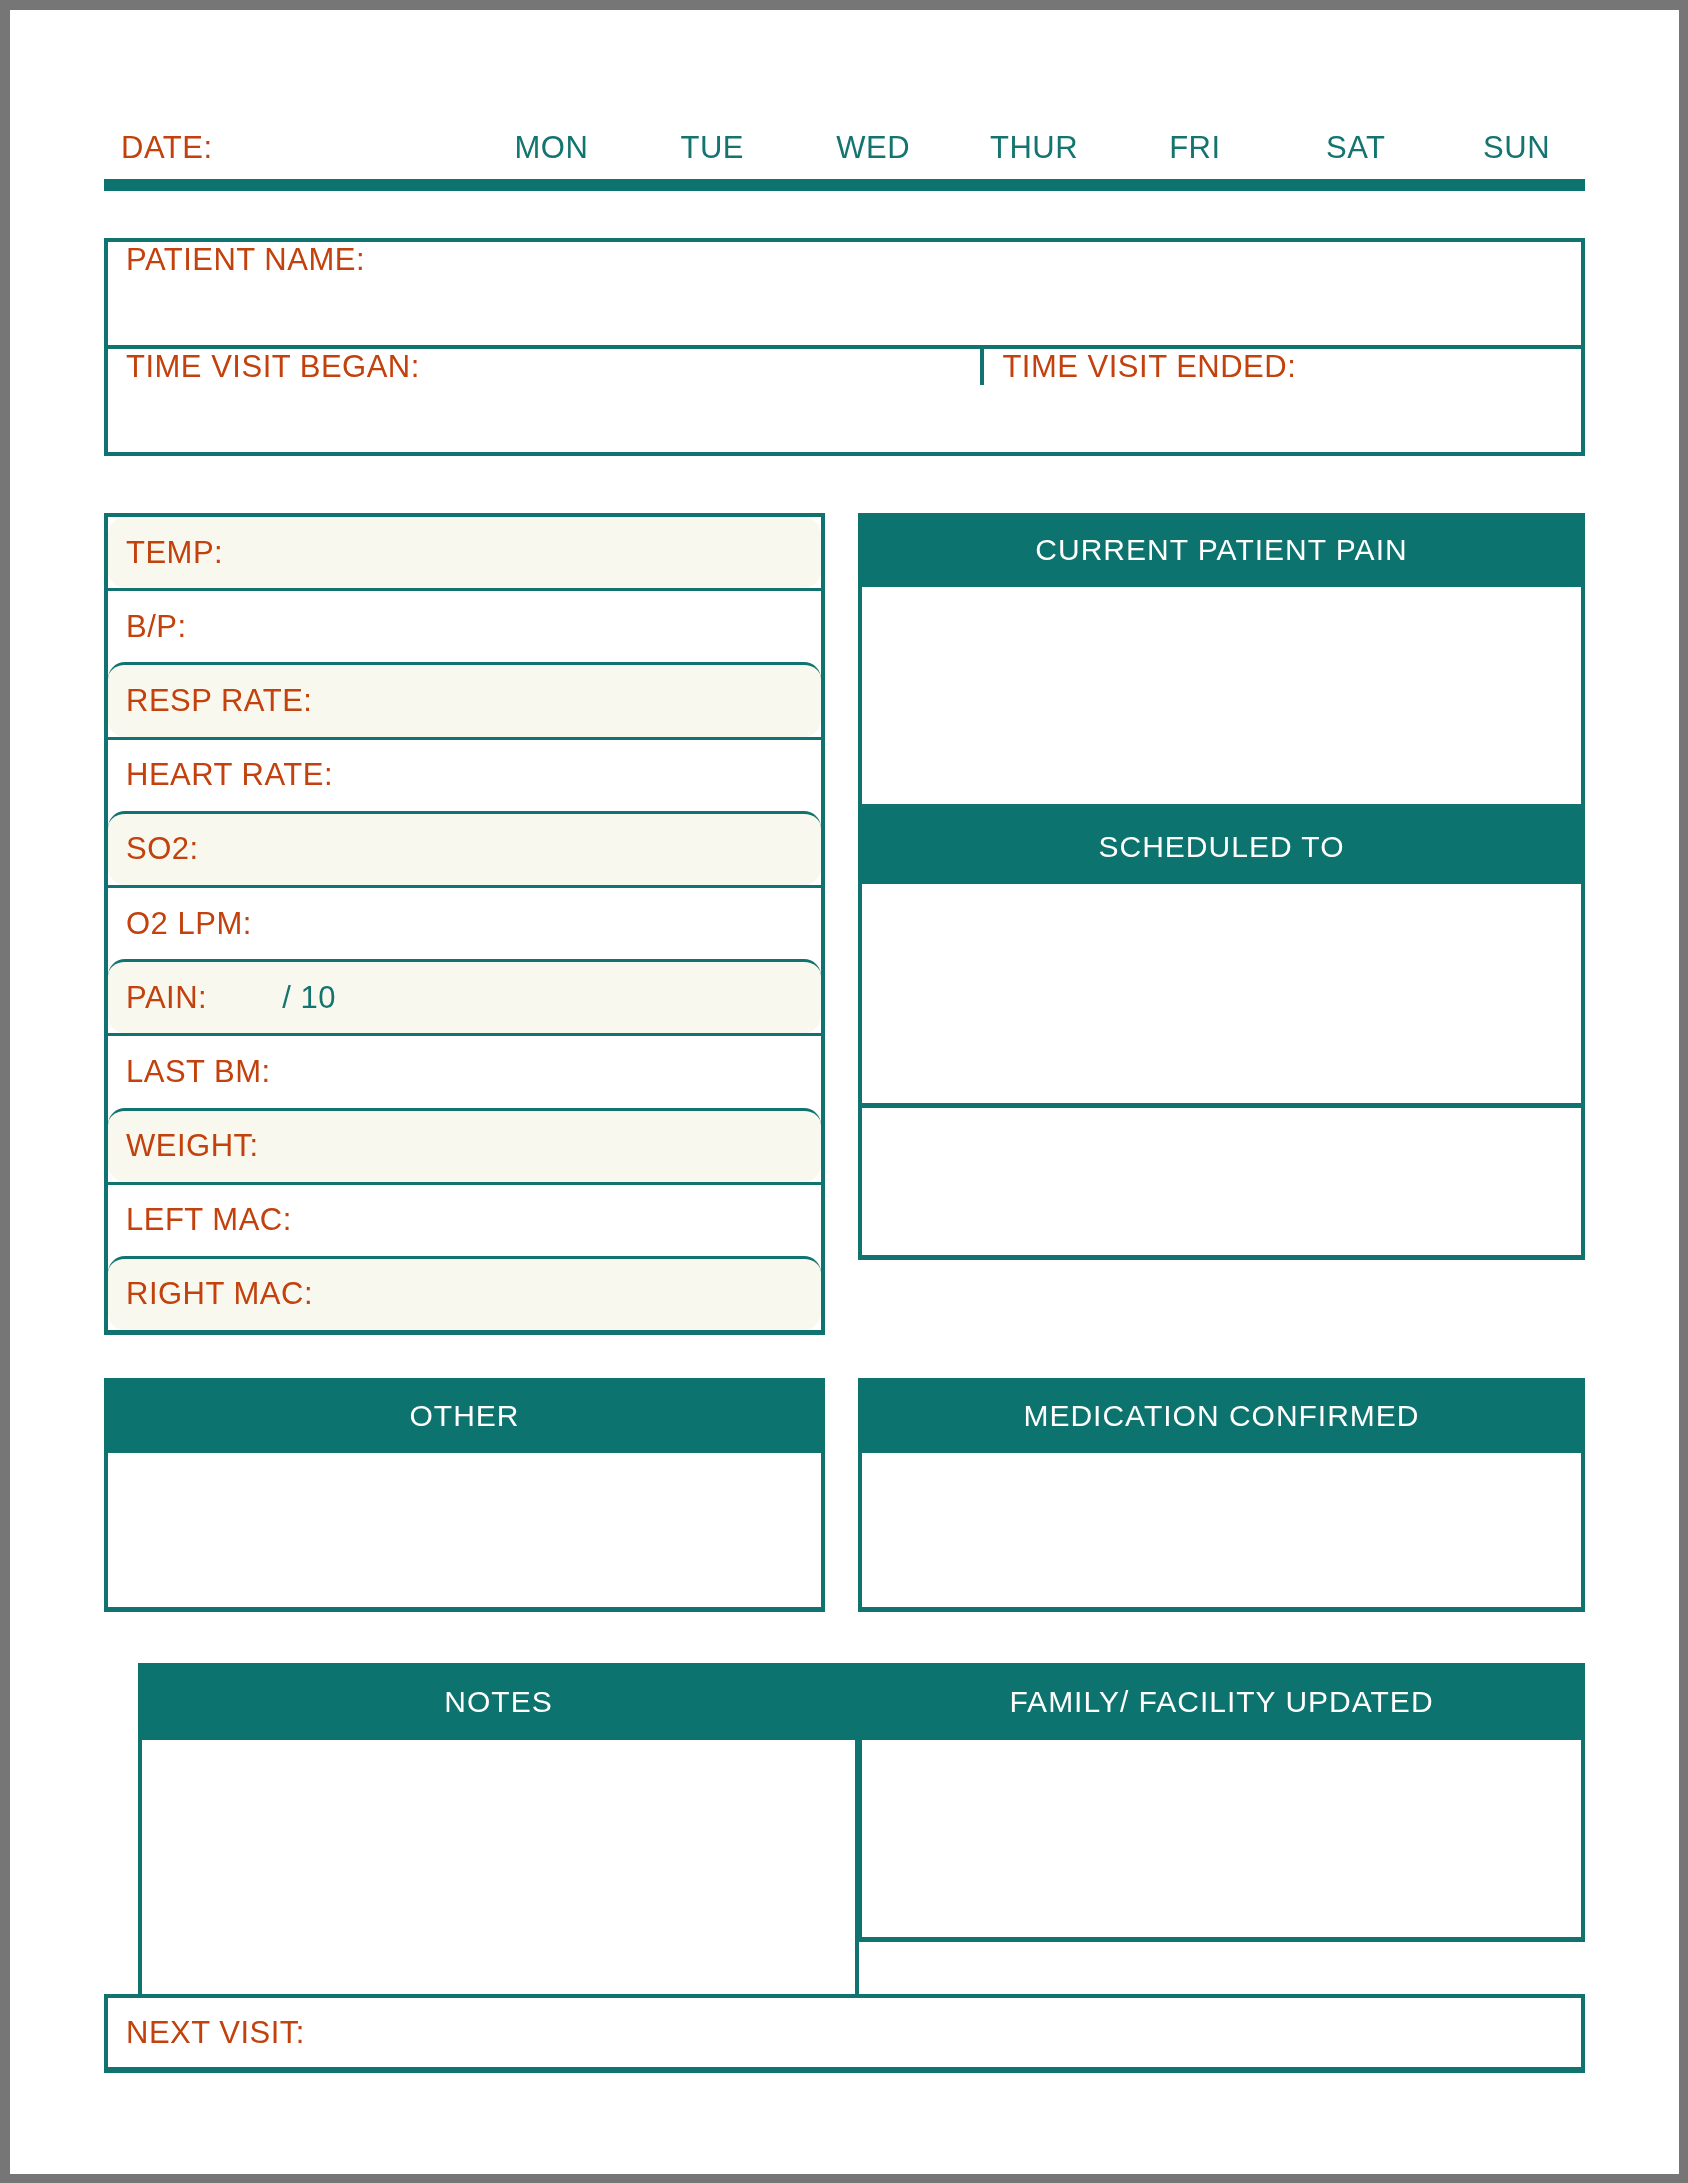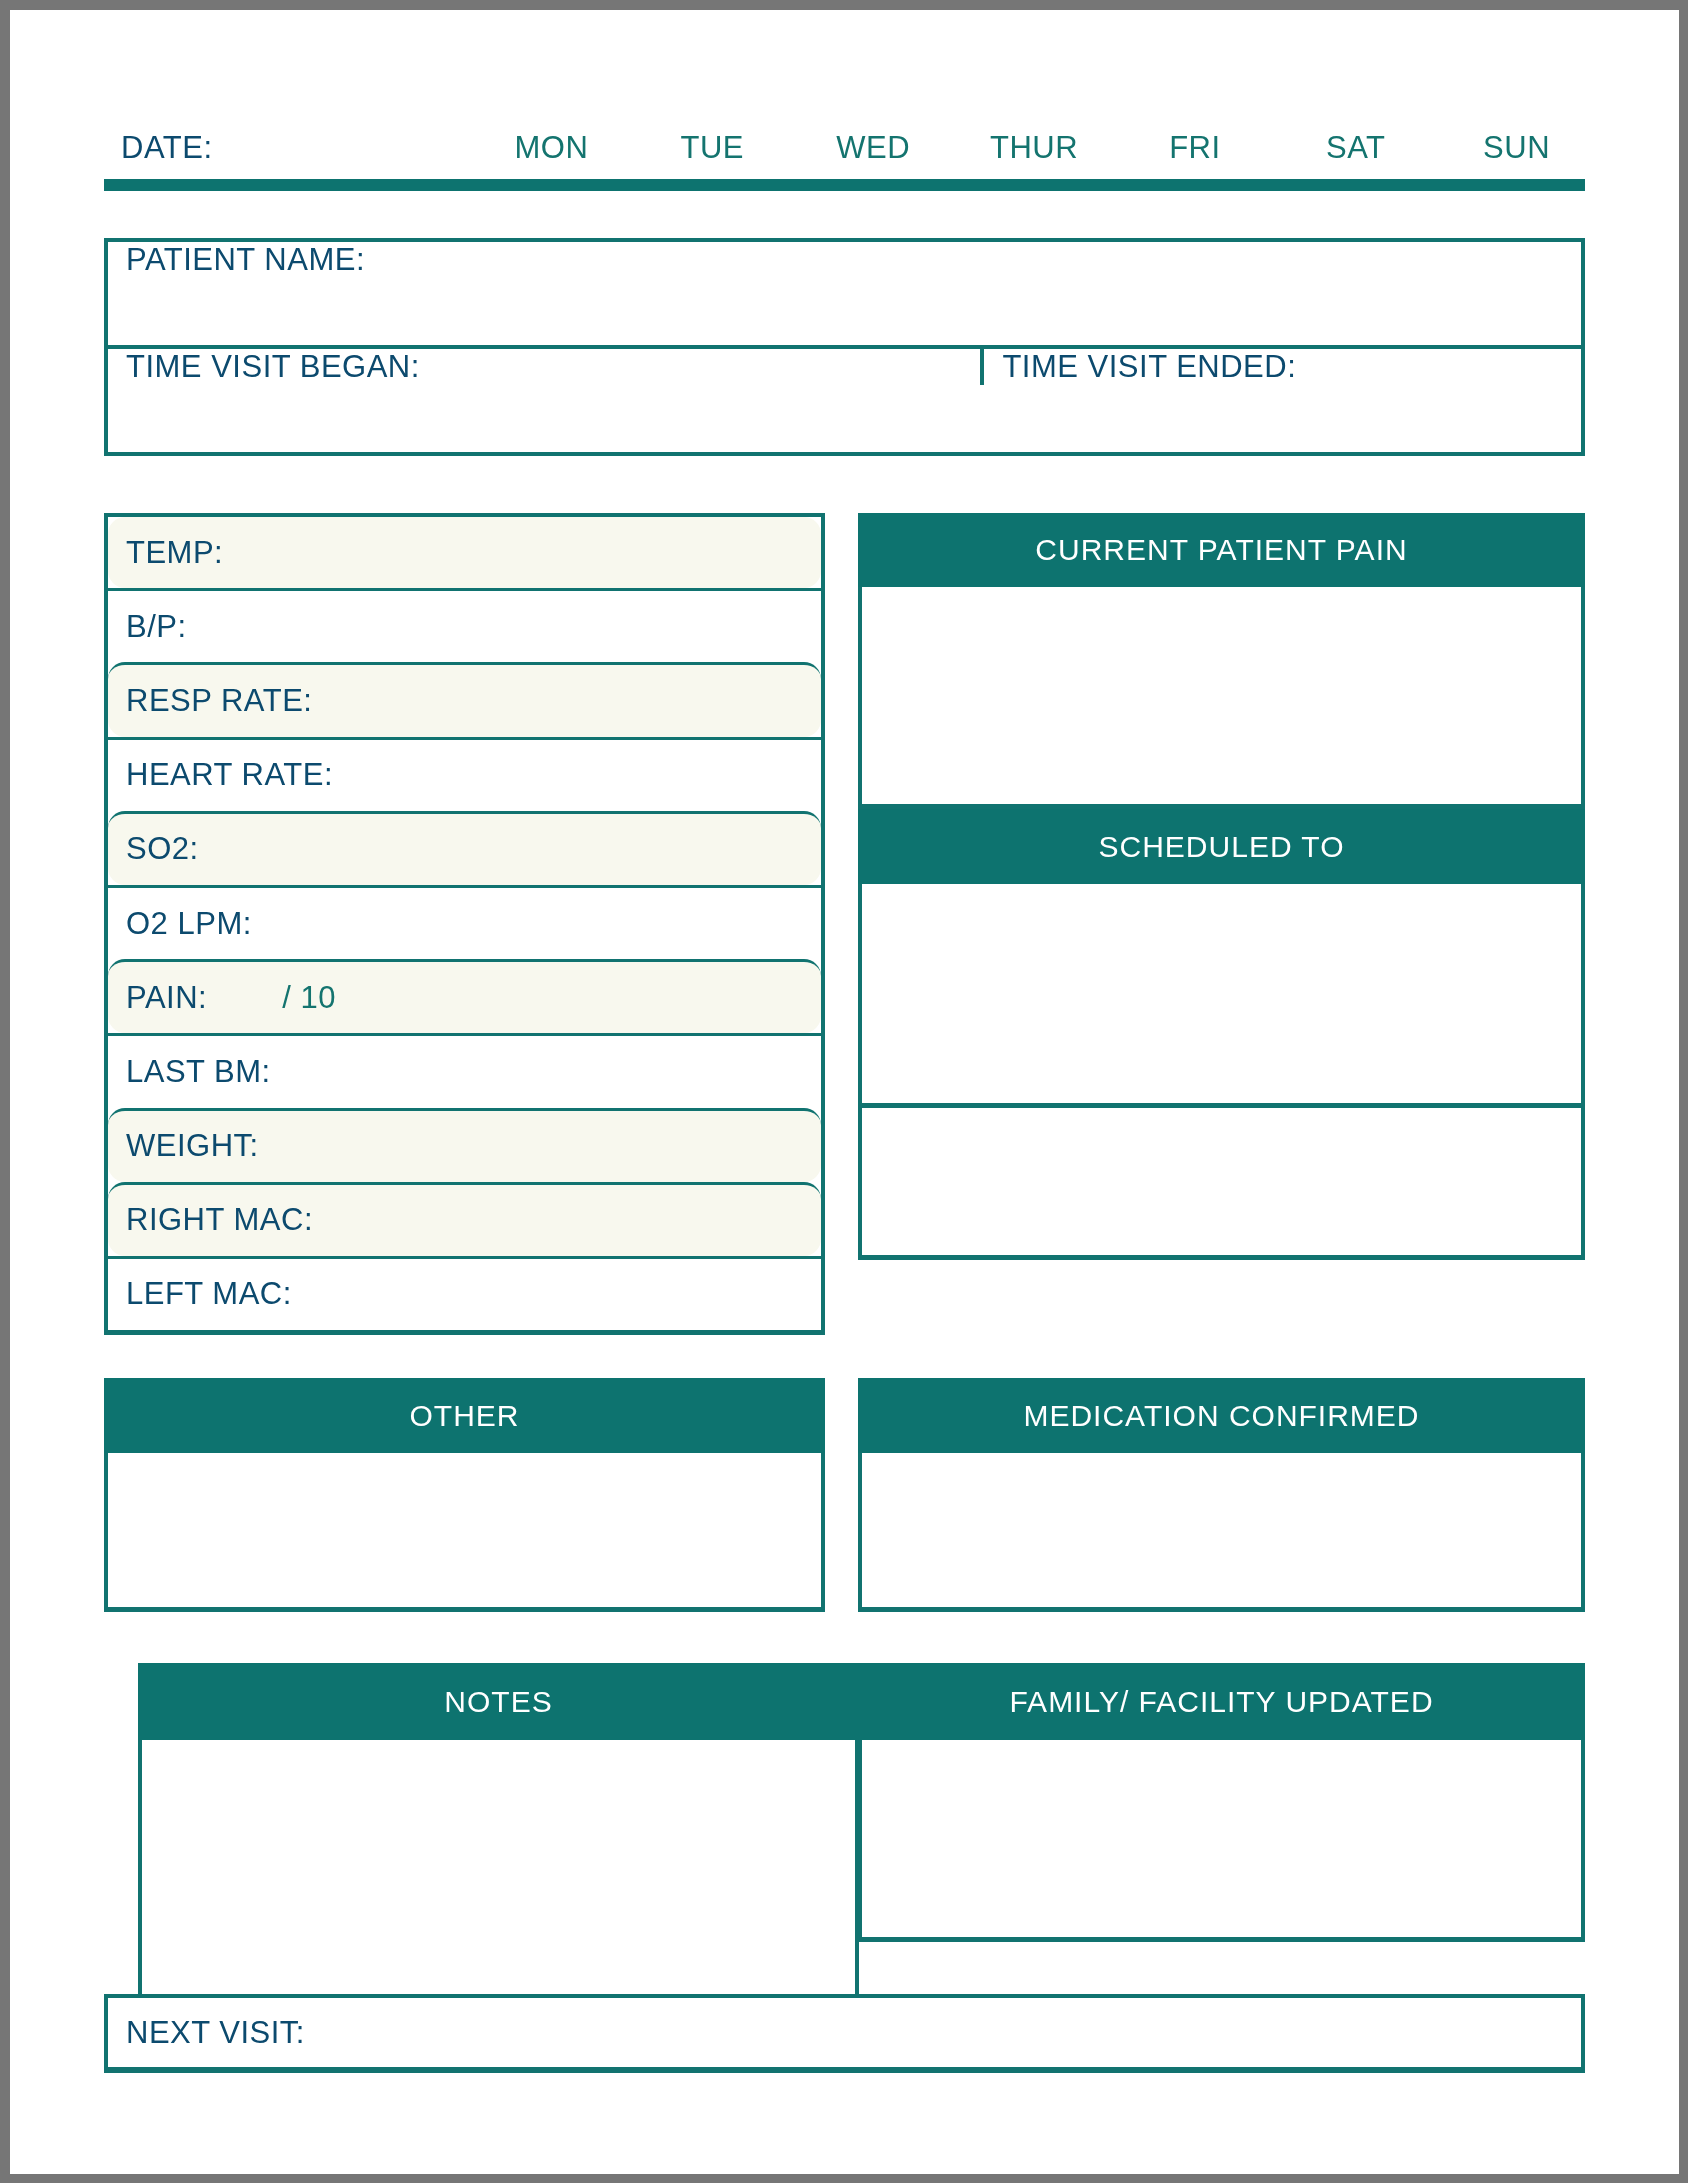--- a/index.html
+++ b/index.html
@@ -10,21 +10,21 @@
     height: 2184px;
     background: #ffffff;
     border: 10px solid #767676;
     font-family: "Liberation Sans", "DejaVu Sans", sans-serif;
     color: #14746f;
     overflow: hidden;
   }
   .lbl {
     font-size: 31px;
     letter-spacing: 0.5px;
-    color: #0c4a6e;
+    color: #c2410c;
     white-space: nowrap;
   }
   .fill { flex: 1 1 auto; min-height: 10px; }
 
   
   .header-row {
     position: absolute; top: 115px; left: 94px;
     width: 1481px; height: 46px;
     display: flex; align-items: center;
   }
@@ -194,26 +194,26 @@
       <span class="fill"></span>
     </div>
     <div class="v-row">
       <span class="lbl">LAST BM:</span>
       <span class="fill"></span>
     </div>
     <div class="v-row cream">
       <span class="lbl">WEIGHT:</span>
       <span class="fill"></span>
     </div>
+    <div class="v-row">
+      <span class="lbl">LEFT MAC:</span>
+      <span class="fill"></span>
+    </div>
     <div class="v-row cream">
       <span class="lbl">RIGHT MAC:</span>
-      <span class="fill"></span>
-    </div>
-    <div class="v-row">
-      <span class="lbl">LEFT MAC:</span>
       <span class="fill"></span>
     </div>
   </div>
 
   <div class="right-stack">
     <div class="panel">
       <div class="panel-header ph-cpp">CURRENT PATIENT PAIN</div>
       <div class="panel-body pb-cpp"></div>
     </div>
     <div class="panel">

